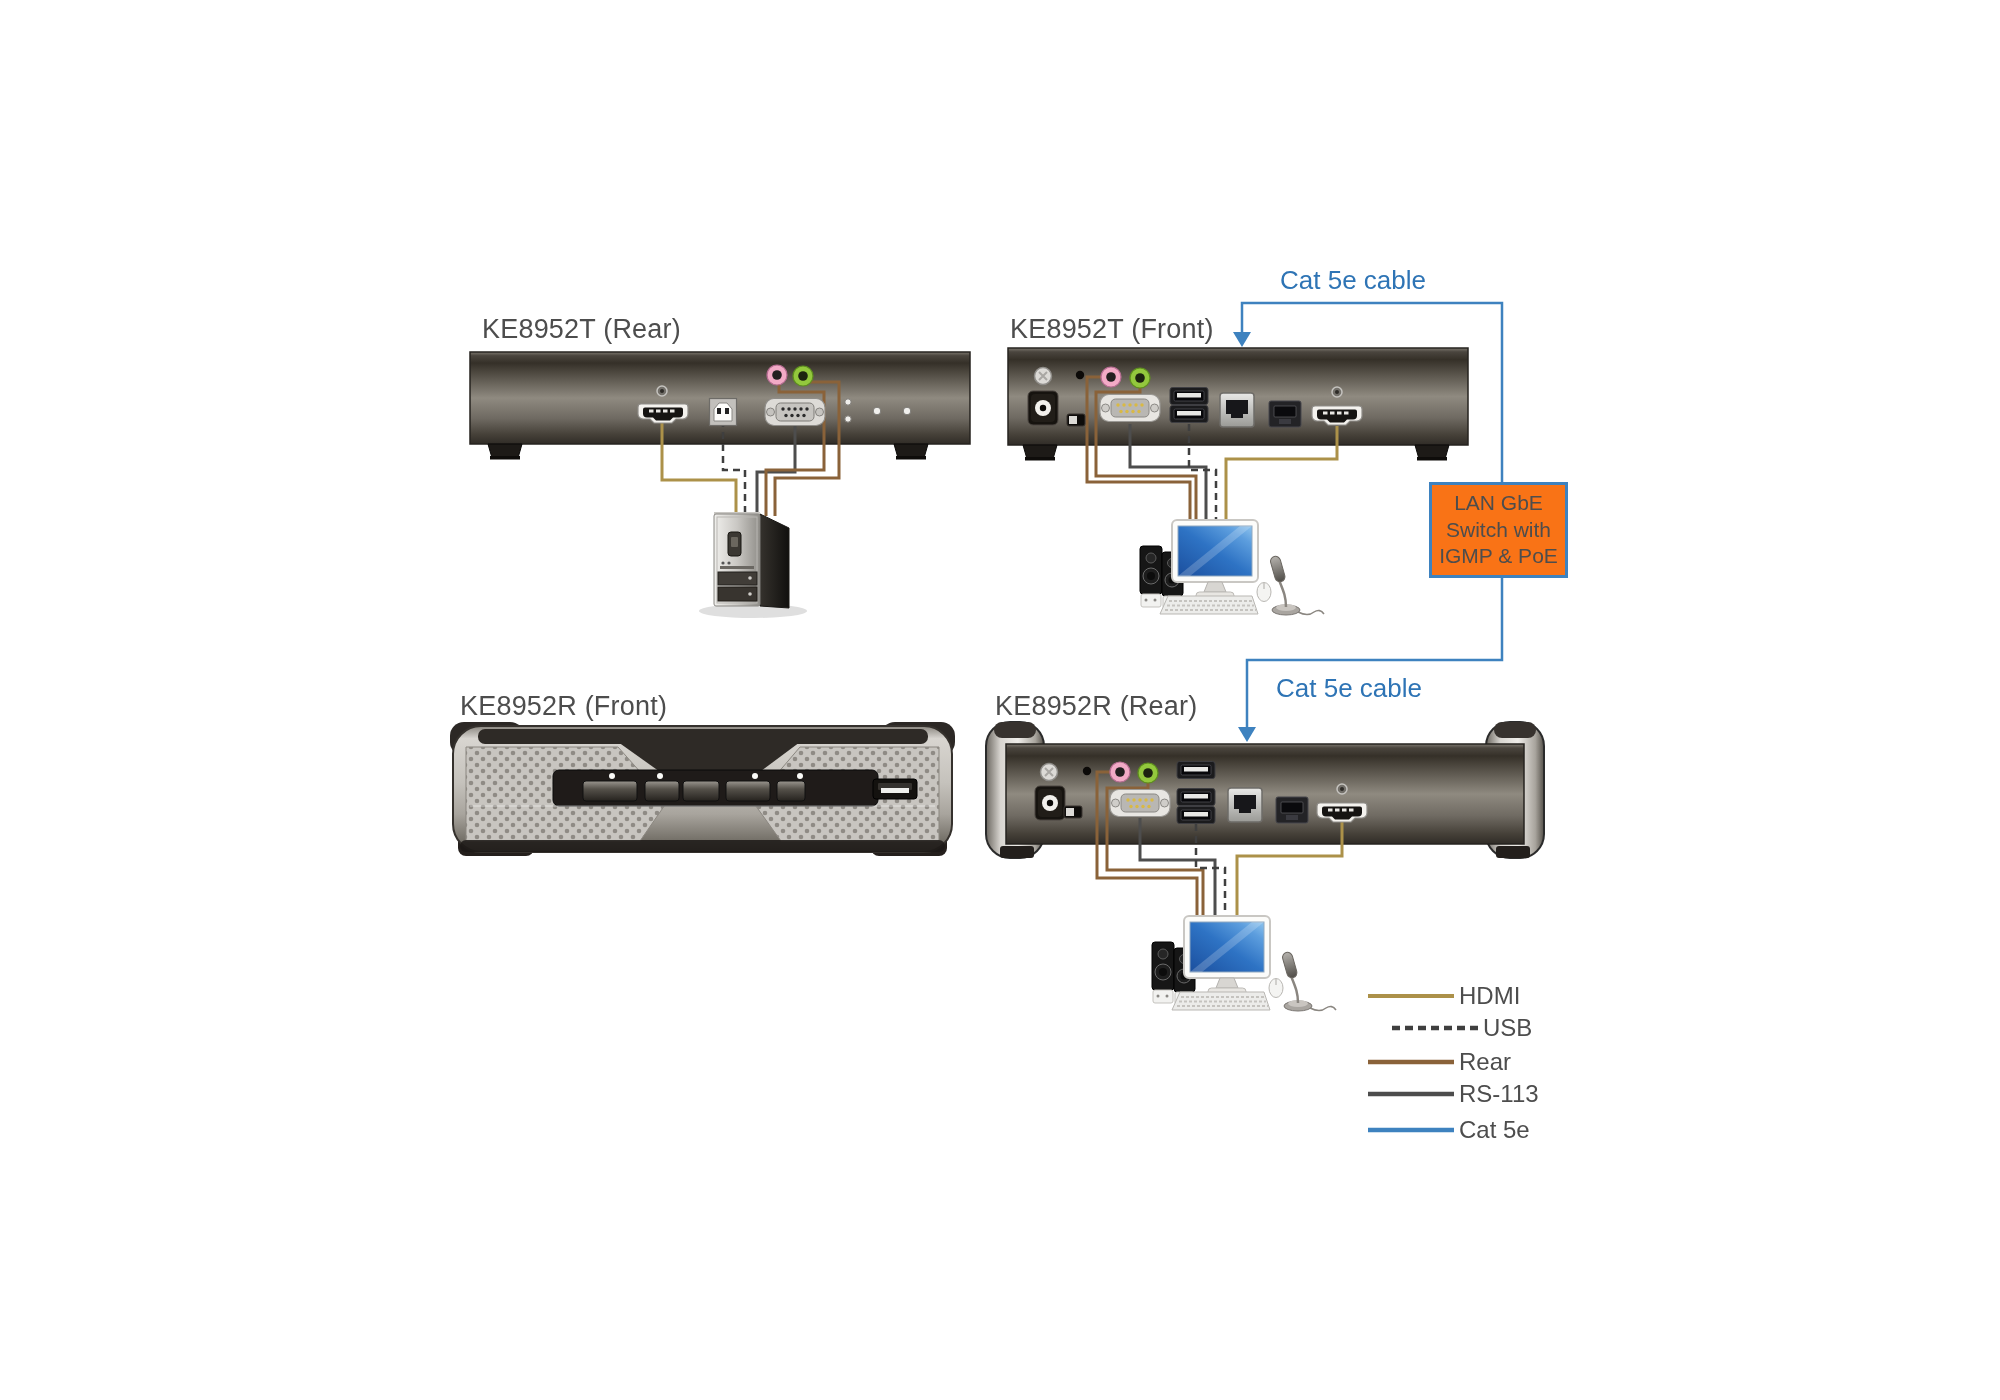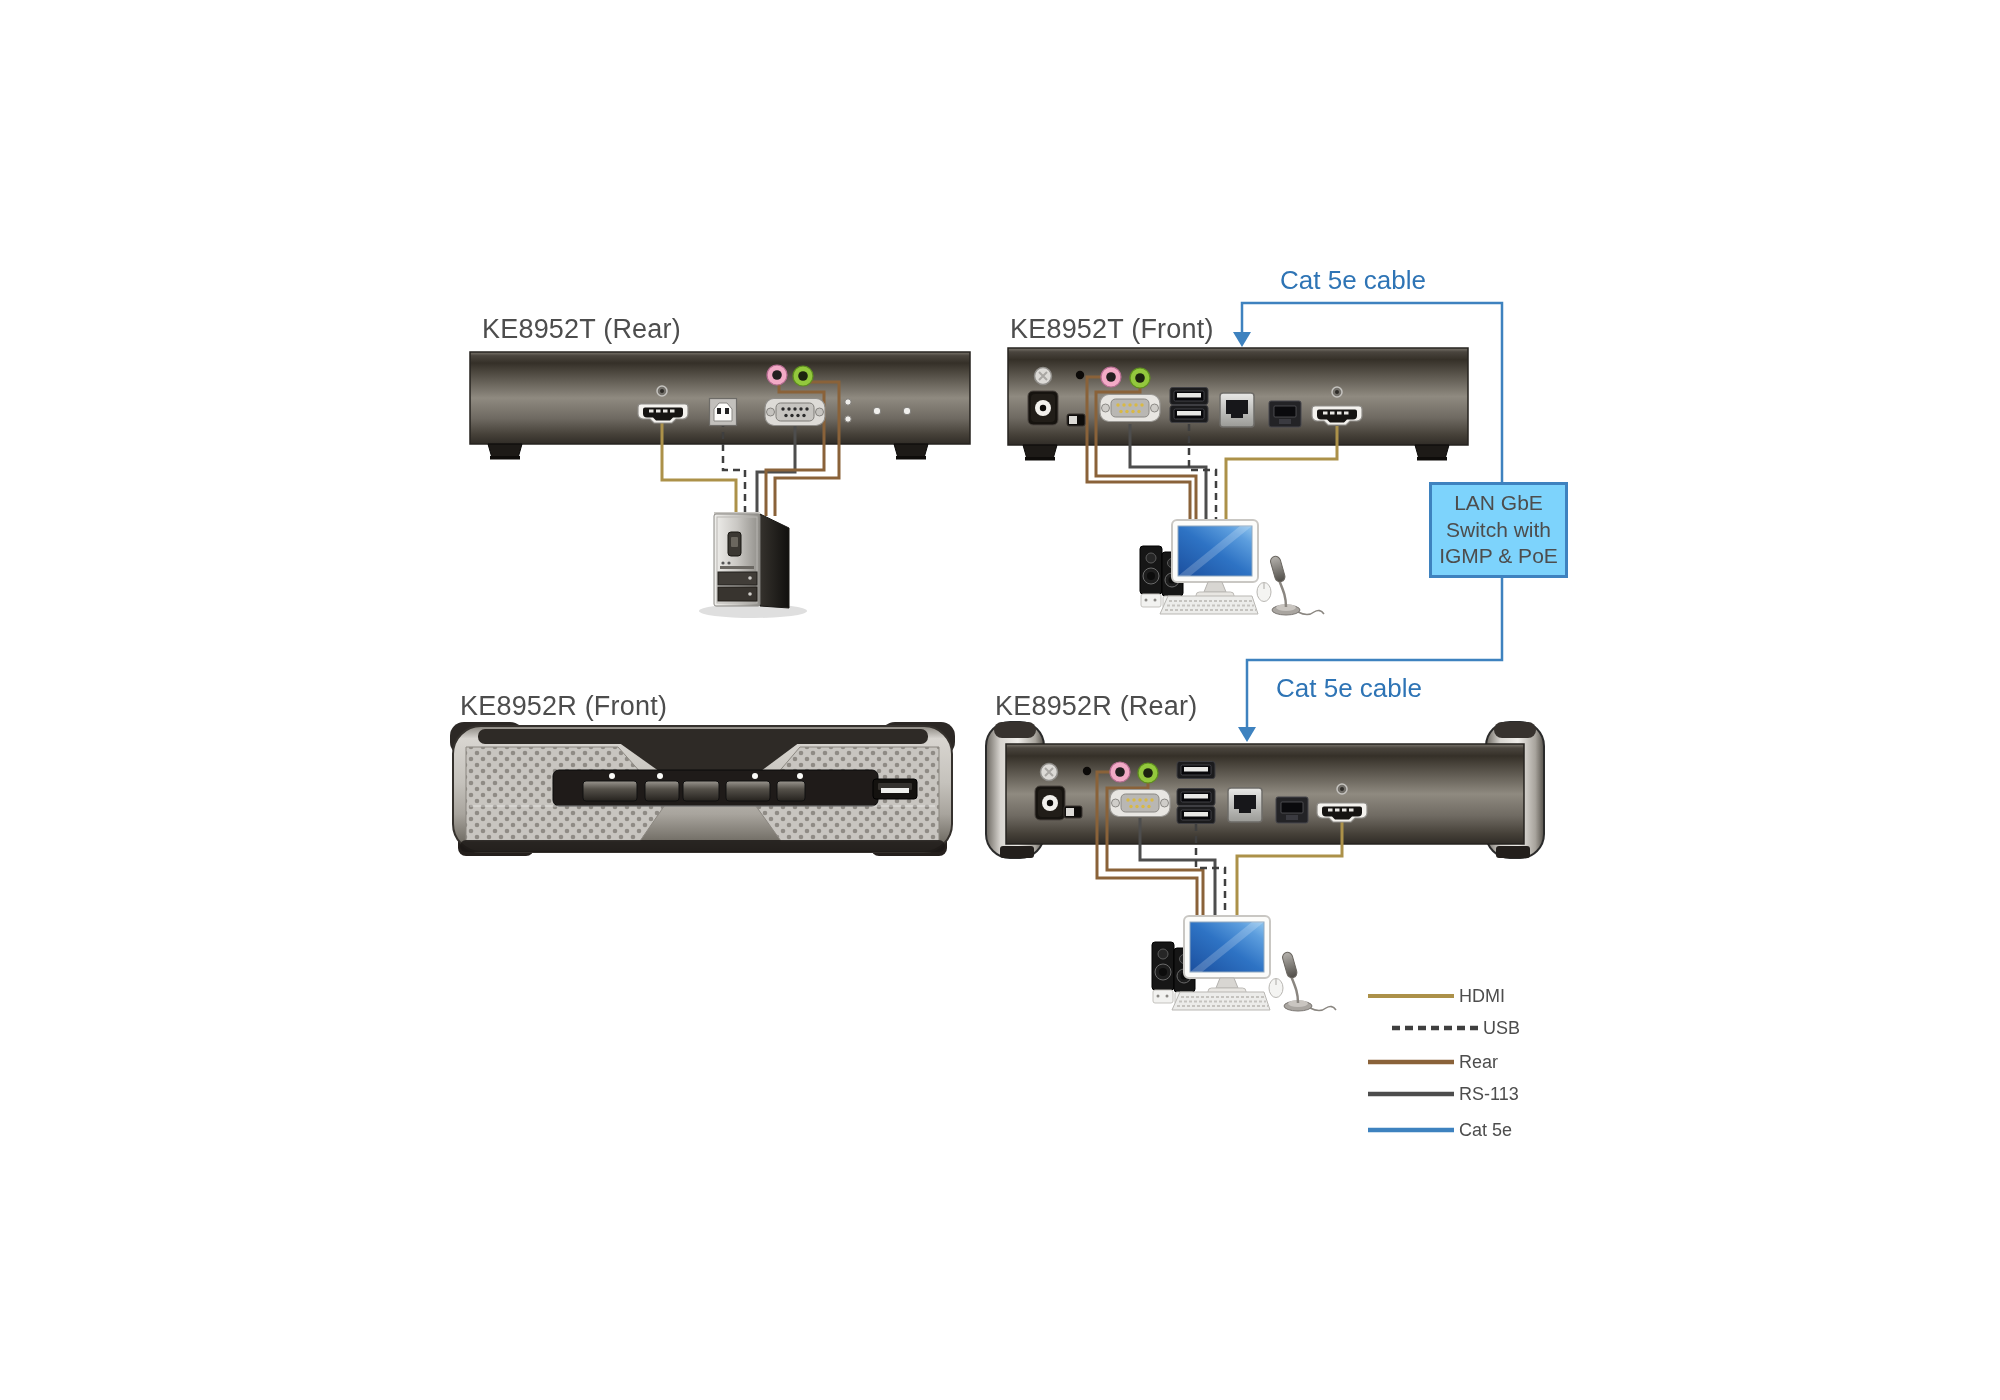--- a/index.html
+++ b/index.html
@@ -2,25 +2,25 @@
 <html><head>
 <meta charset="utf-8">
 <style>
   html,body{margin:0;padding:0;background:#fff;}
   .canvas{position:relative;width:2000px;height:1400px;background:#ffffff;overflow:hidden;
           font-family:"Liberation Sans", sans-serif;}
   .layer{position:absolute;left:0;top:0;}
   .label{position:absolute;color:#4d4d4d;font-size:27px;letter-spacing:0.2px;white-space:nowrap;}
   .blue-label{position:absolute;color:#2e74b5;font-size:26px;white-space:nowrap;}
   .switch-box{position:absolute;left:1429px;top:482px;width:139px;height:96px;
-              border:3px solid #3e82bf;box-sizing:border-box;background:#7dd3fc;
+              border:3px solid #3e82bf;box-sizing:border-box;background:#f97316;
               display:flex;align-items:center;justify-content:center;text-align:center;
               white-space:pre-line;font-size:21px;line-height:1.28;color:#4d4d4d;}
   .legend-row{position:absolute;display:flex;align-items:center;height:26px;}
-  .legend-row span{font-size:18px;color:#4d4d4d;margin-left:3px;white-space:nowrap;text-align:right;}
+  .legend-row span{font-size:24px;color:#4d4d4d;margin-left:3px;white-space:nowrap;text-align:right;}
   .legend-row svg{display:block;}
 </style>
 </head>
 <body>
 
 <div class="canvas">
 
 <svg class="layer" width="2000" height="1400" viewBox="0 0 2000 1400">
   <defs>
     <linearGradient id="gradPanel" x1="0" y1="0" x2="0" y2="1">

